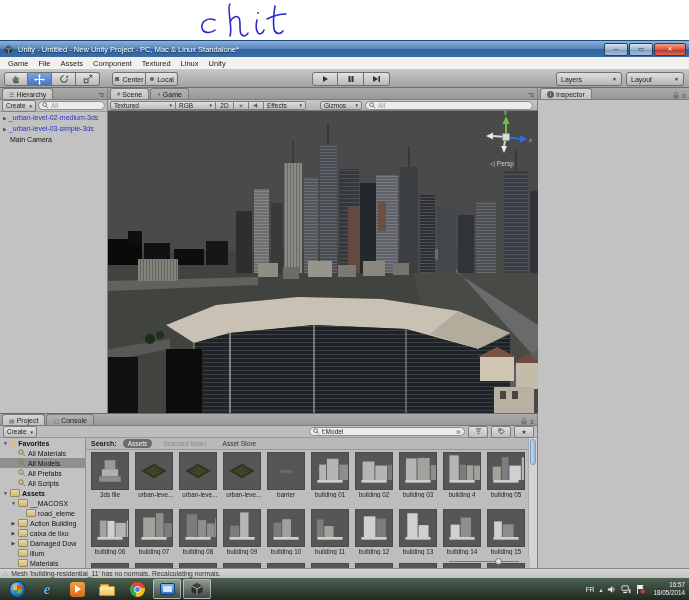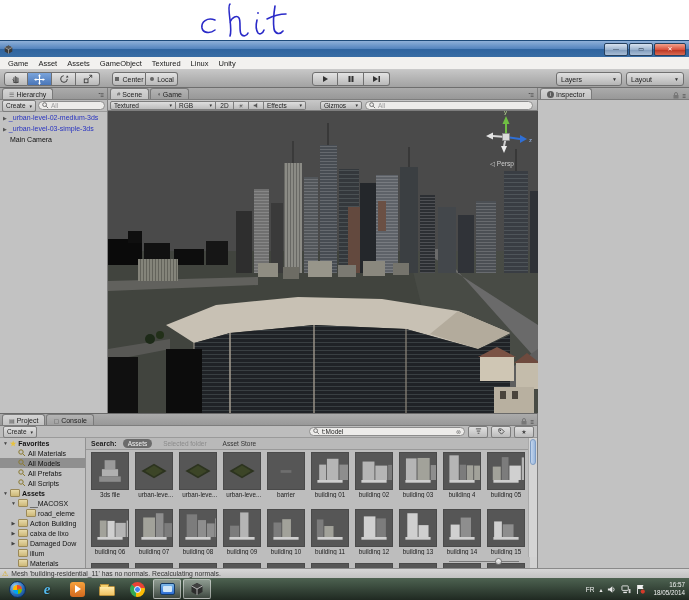--- a/index.html
+++ b/index.html
@@ -152,32 +152,33 @@
       </g>
     </svg>
   </div>
 
   <div id="title-bar">
     <svg width="11" height="11" viewBox="0 0 16 16" style="margin-left:3px">
       <polygon points="8,2 13.5,5 13.5,11 8,14 2.5,11 2.5,5" fill="#3a3a3a"></polygon>
       <polygon points="8,2 13.5,5 8,8 2.5,5" fill="#555"></polygon>
       <path d="M8 8 L8 14 M8 8 L2.5 5 M8 8 L13.5 5" stroke="#cfcfcf" stroke-width="0.8" fill="none"></path>
     </svg>
+    <span id="title-text">Unity - Untitled - New Unity Project - PC, Mac &amp; Linux Standalone*</span>
     <div class="winbtns">
       <div class="winbtn">—</div>
       <div class="winbtn">▭</div>
       <div class="winbtn close">✕</div>
     </div>
   </div>
 
   <div id="menu-bar">
       <span class="menu-item">Game</span>
-      <span class="menu-item">Asset</span>
+      <span class="menu-item">File</span>
       <span class="menu-item">Assets</span>
-      <span class="menu-item">GameObject</span>
+      <span class="menu-item">Component</span>
       <span class="menu-item">Textured</span>
       <span class="menu-item">Linux</span>
       <span class="menu-item">Unity</span>
     </div>
 
   <div id="unity-toolbar">
     <div class="toolbtn grp-l" style="left:4px;width:24px">
       <svg width="10" height="10" viewBox="0 0 12 12">
           <path d="M3.5 10 V4.5 M5.2 10 V3 M6.9 10 V4 M8.4 10 V5 M3.5 10 Q6 11.5 8.4 10 M2.2 7 L3.5 8" stroke="#333" stroke-width="1" fill="none" stroke-linecap="round"></path>
         </svg>

